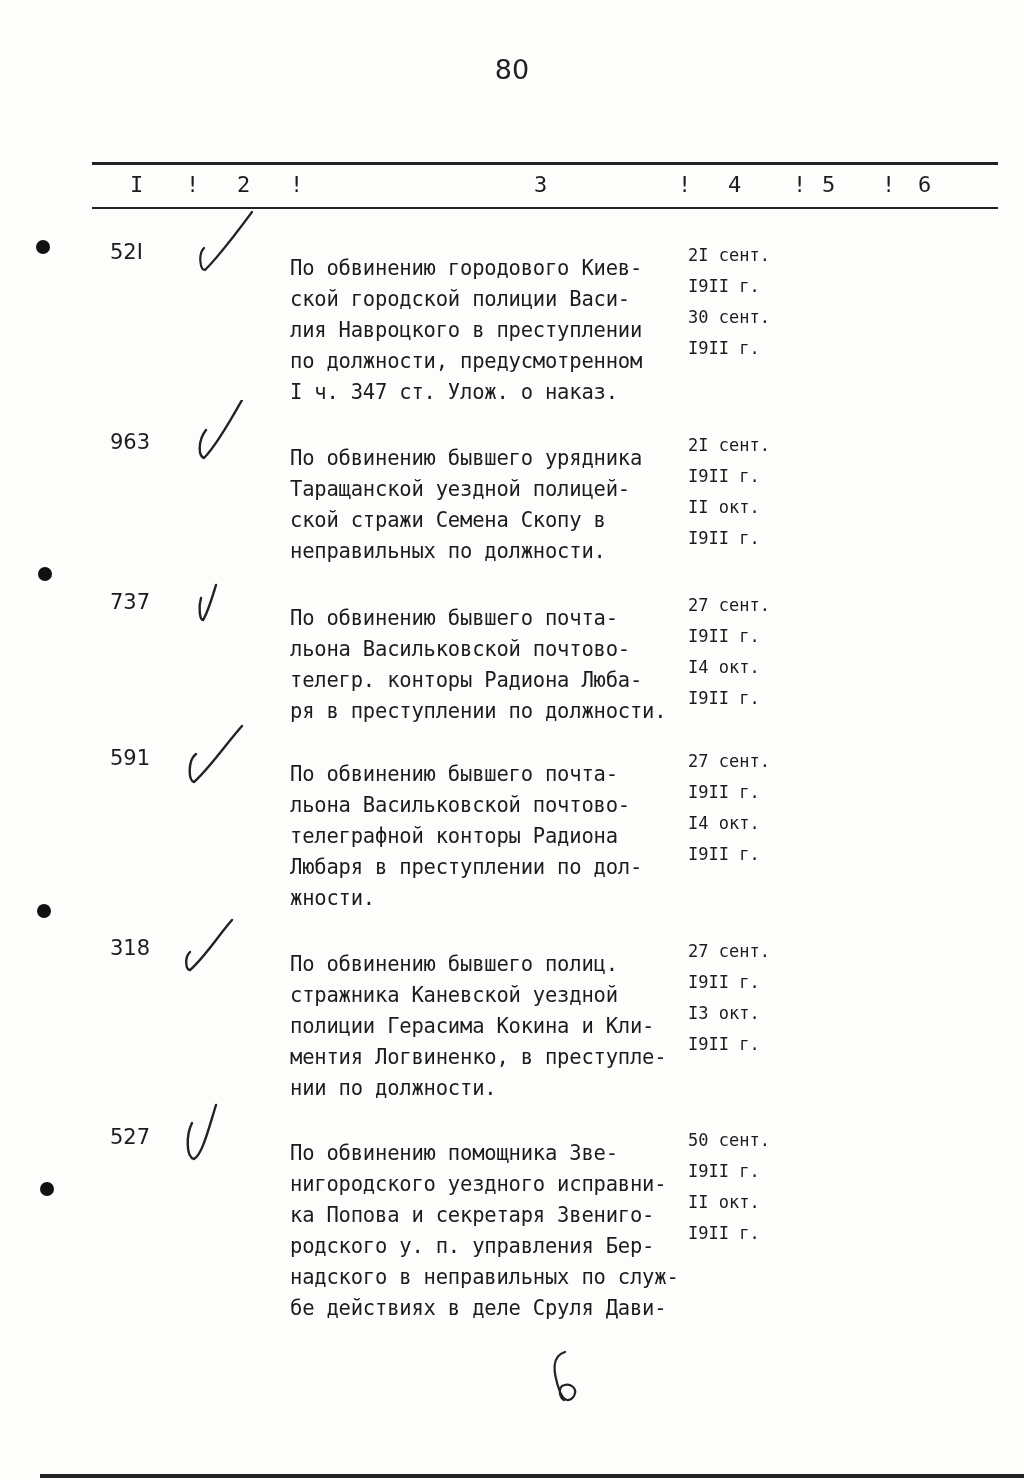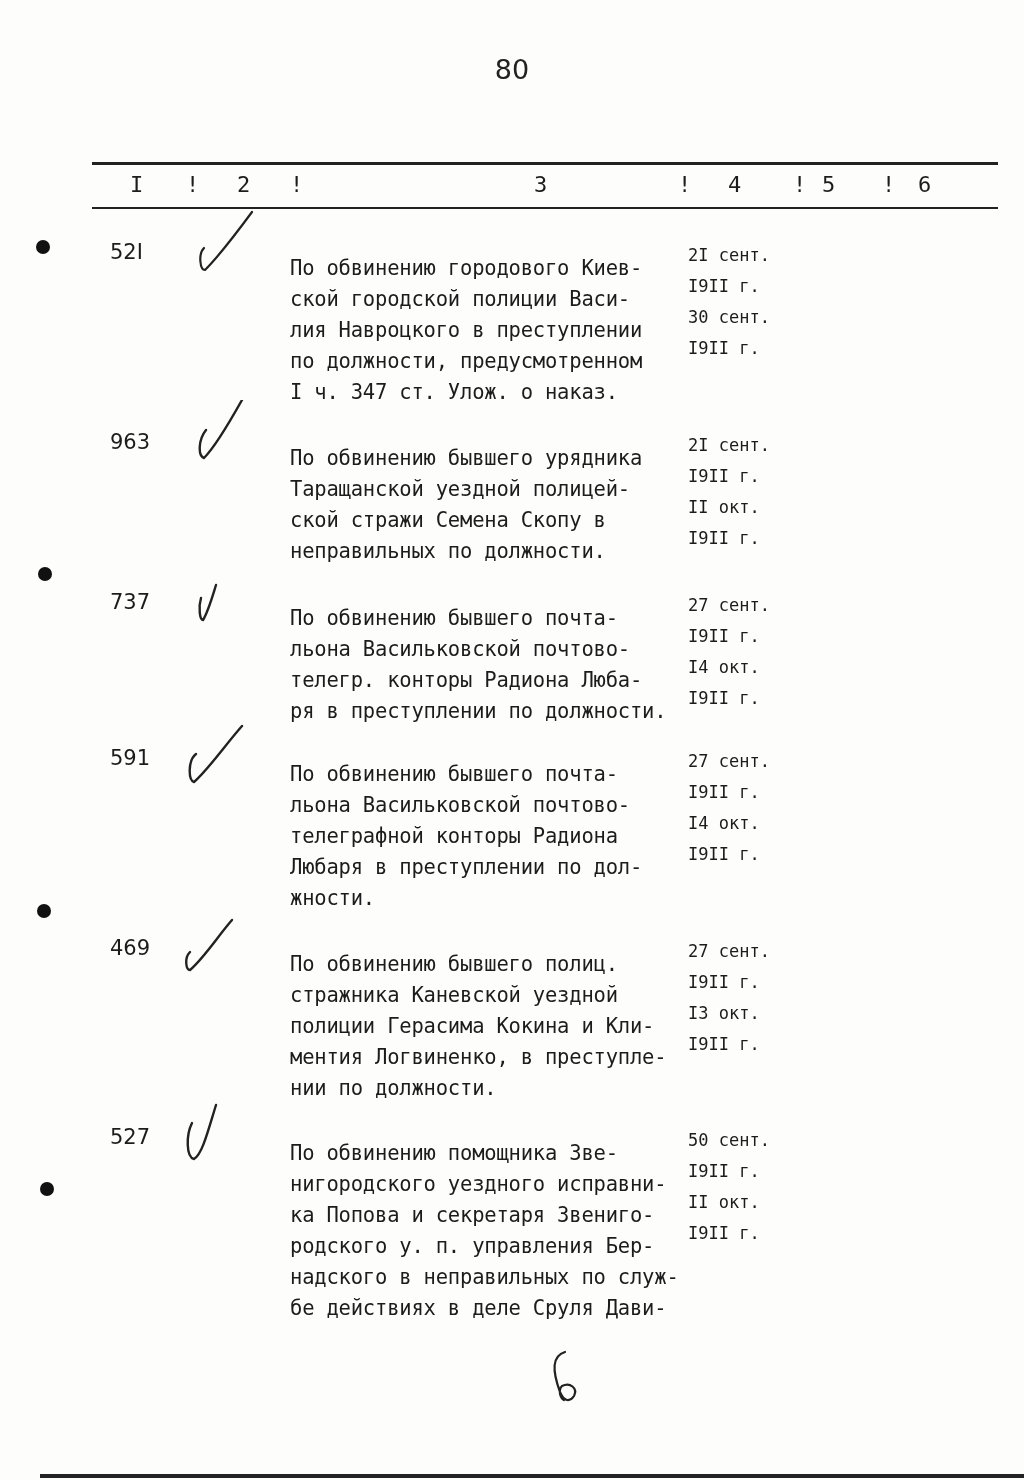--- a/index.html
+++ b/index.html
@@ -129,21 +129,21 @@
 телеграфной конторы Радиона
 Любаря в преступлении по дол-
 жности.</div>
   <div class="dates">27 сент.
 I9II г.
 I4 окт.
 I9II г.</div>
 </div>
 
 <div class="entry" style="top:936px">
-  <span class="num">469</span>
+  <span class="num">318</span>
   <svg class="check" width="80" height="80">
     <path d="M10 46 C4 52, 6 64, 10 64 C24 52, 38 30, 52 14" stroke="#222" stroke-width="2.4" fill="none" stroke-linecap="round"></path>
   </svg>
   <div class="desc">По обвинению бывшего полиц.
 стражника Каневской уездной
 полиции Герасима Кокина и Кли-
 ментия Логвиненко, в преступле-
 нии по должности.</div>
   <div class="dates">27 сент.
 I9II г.

